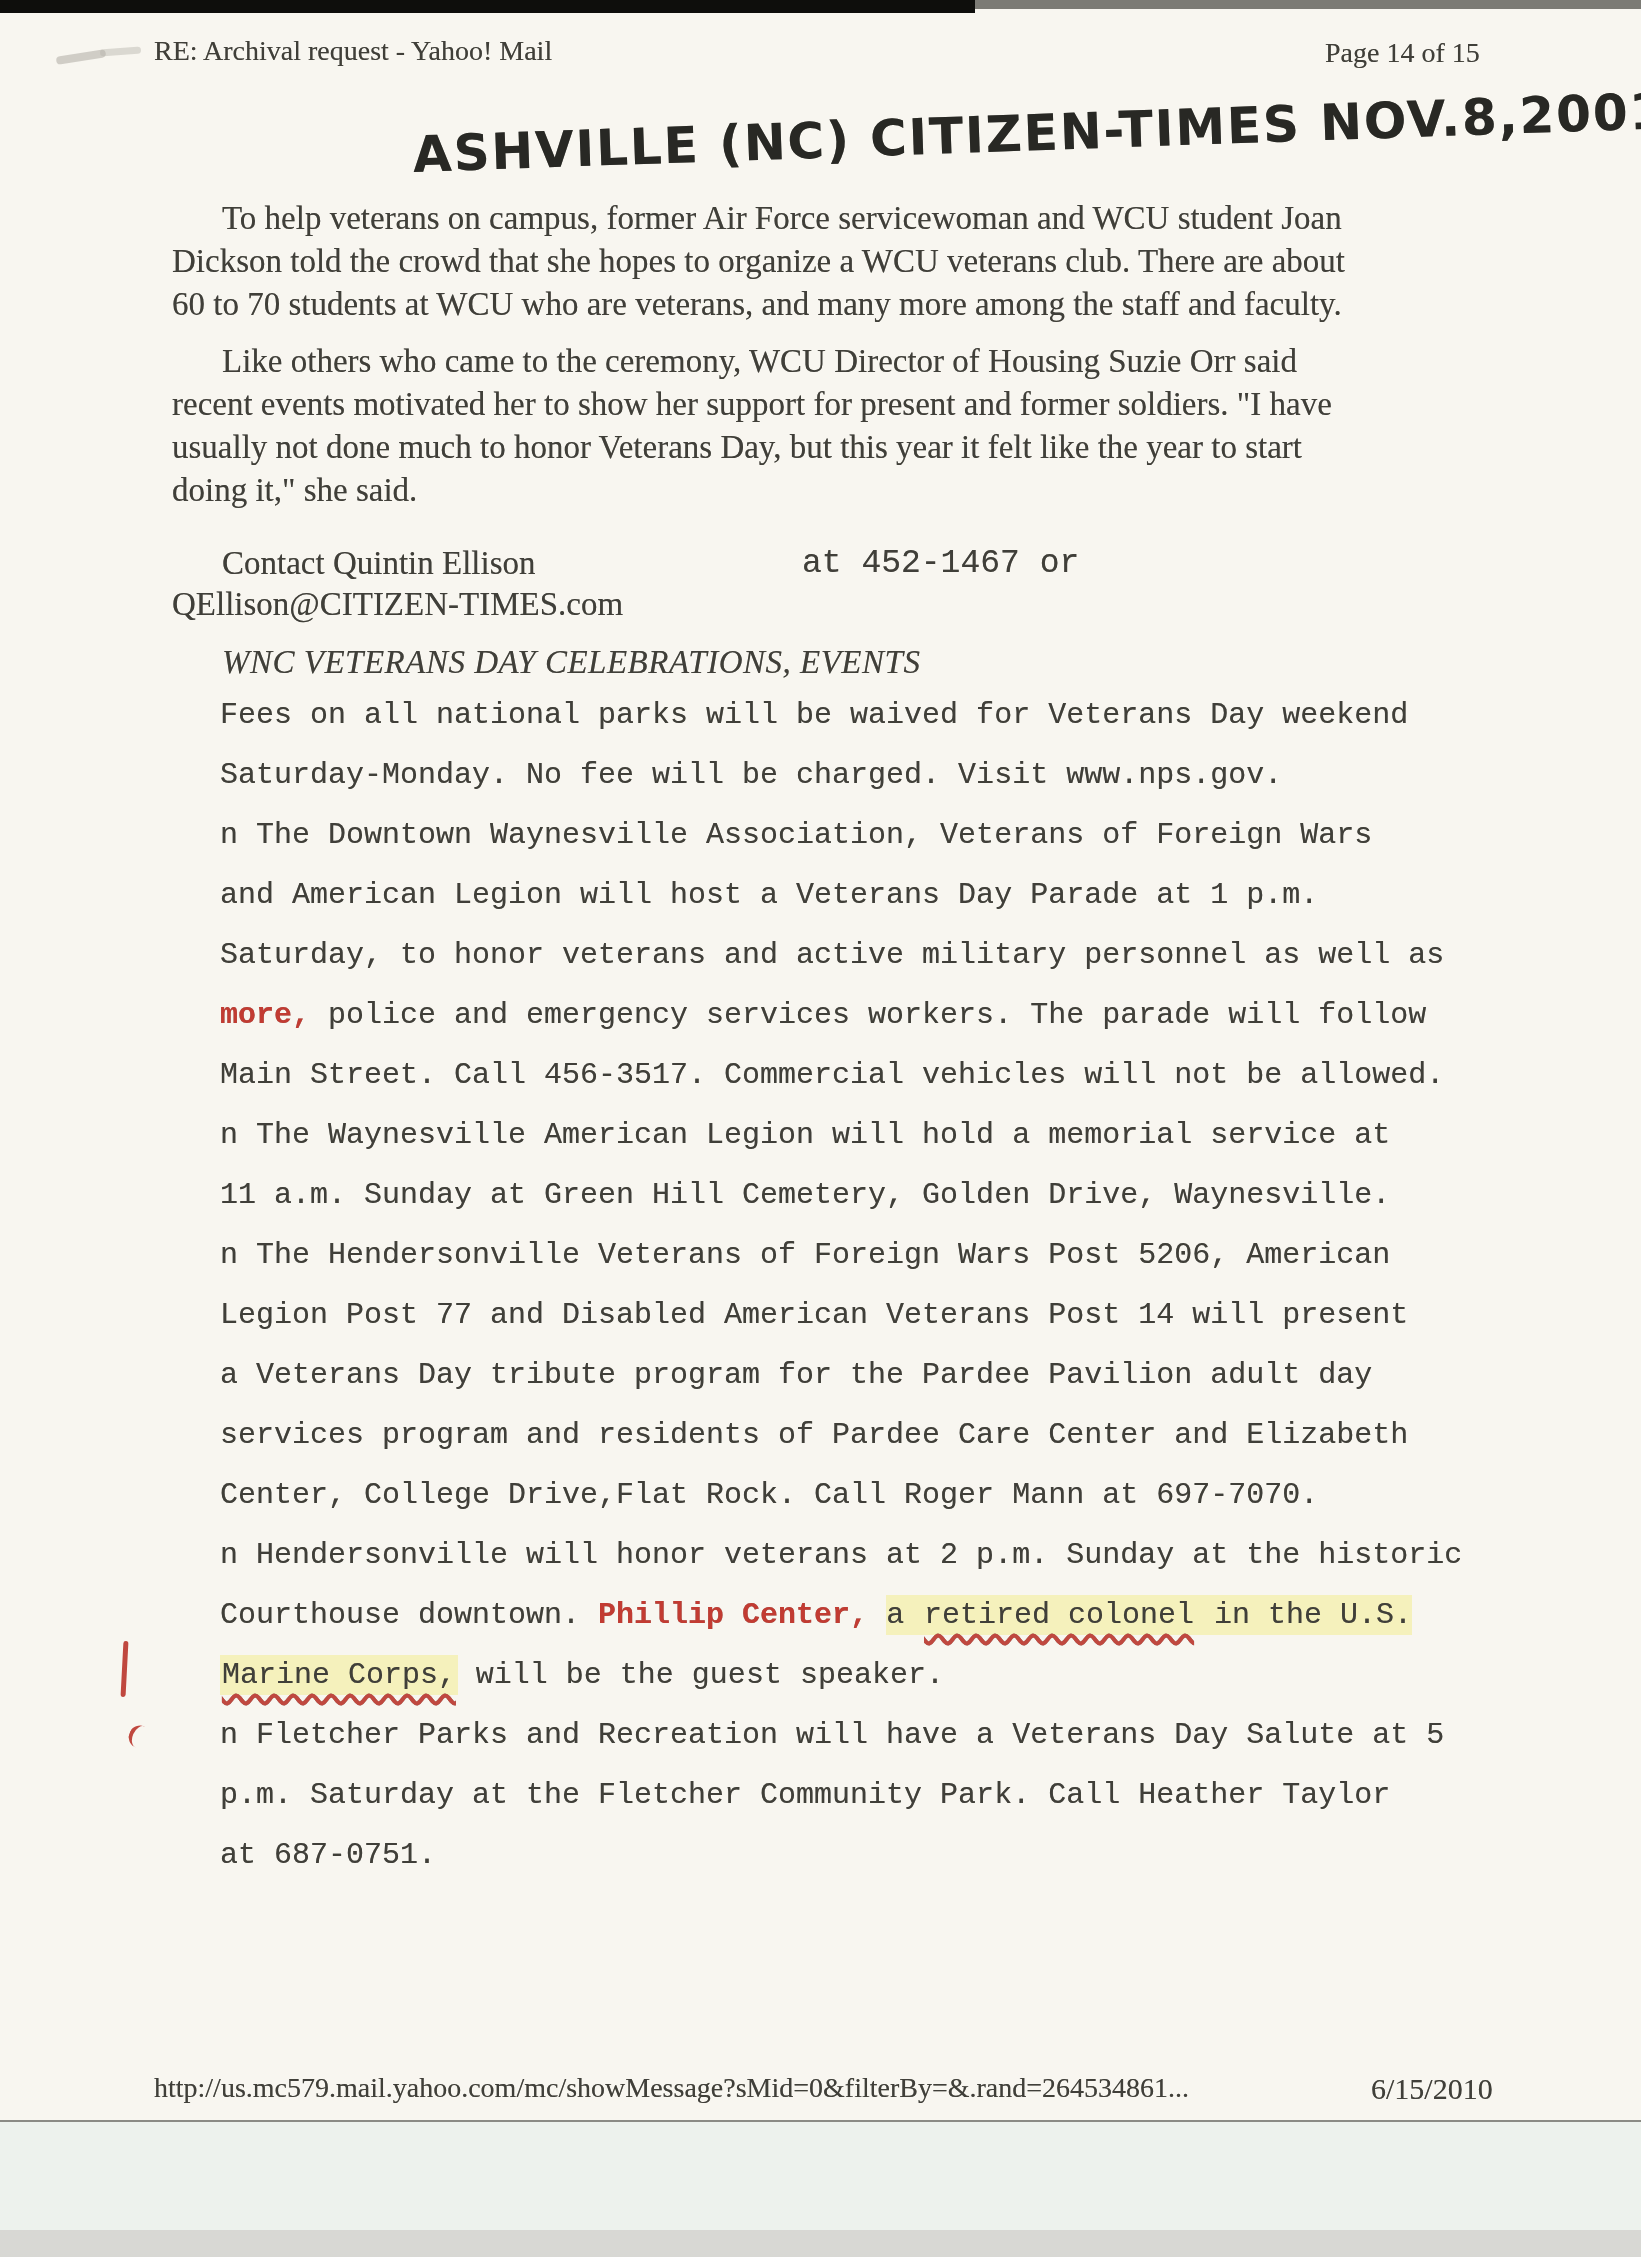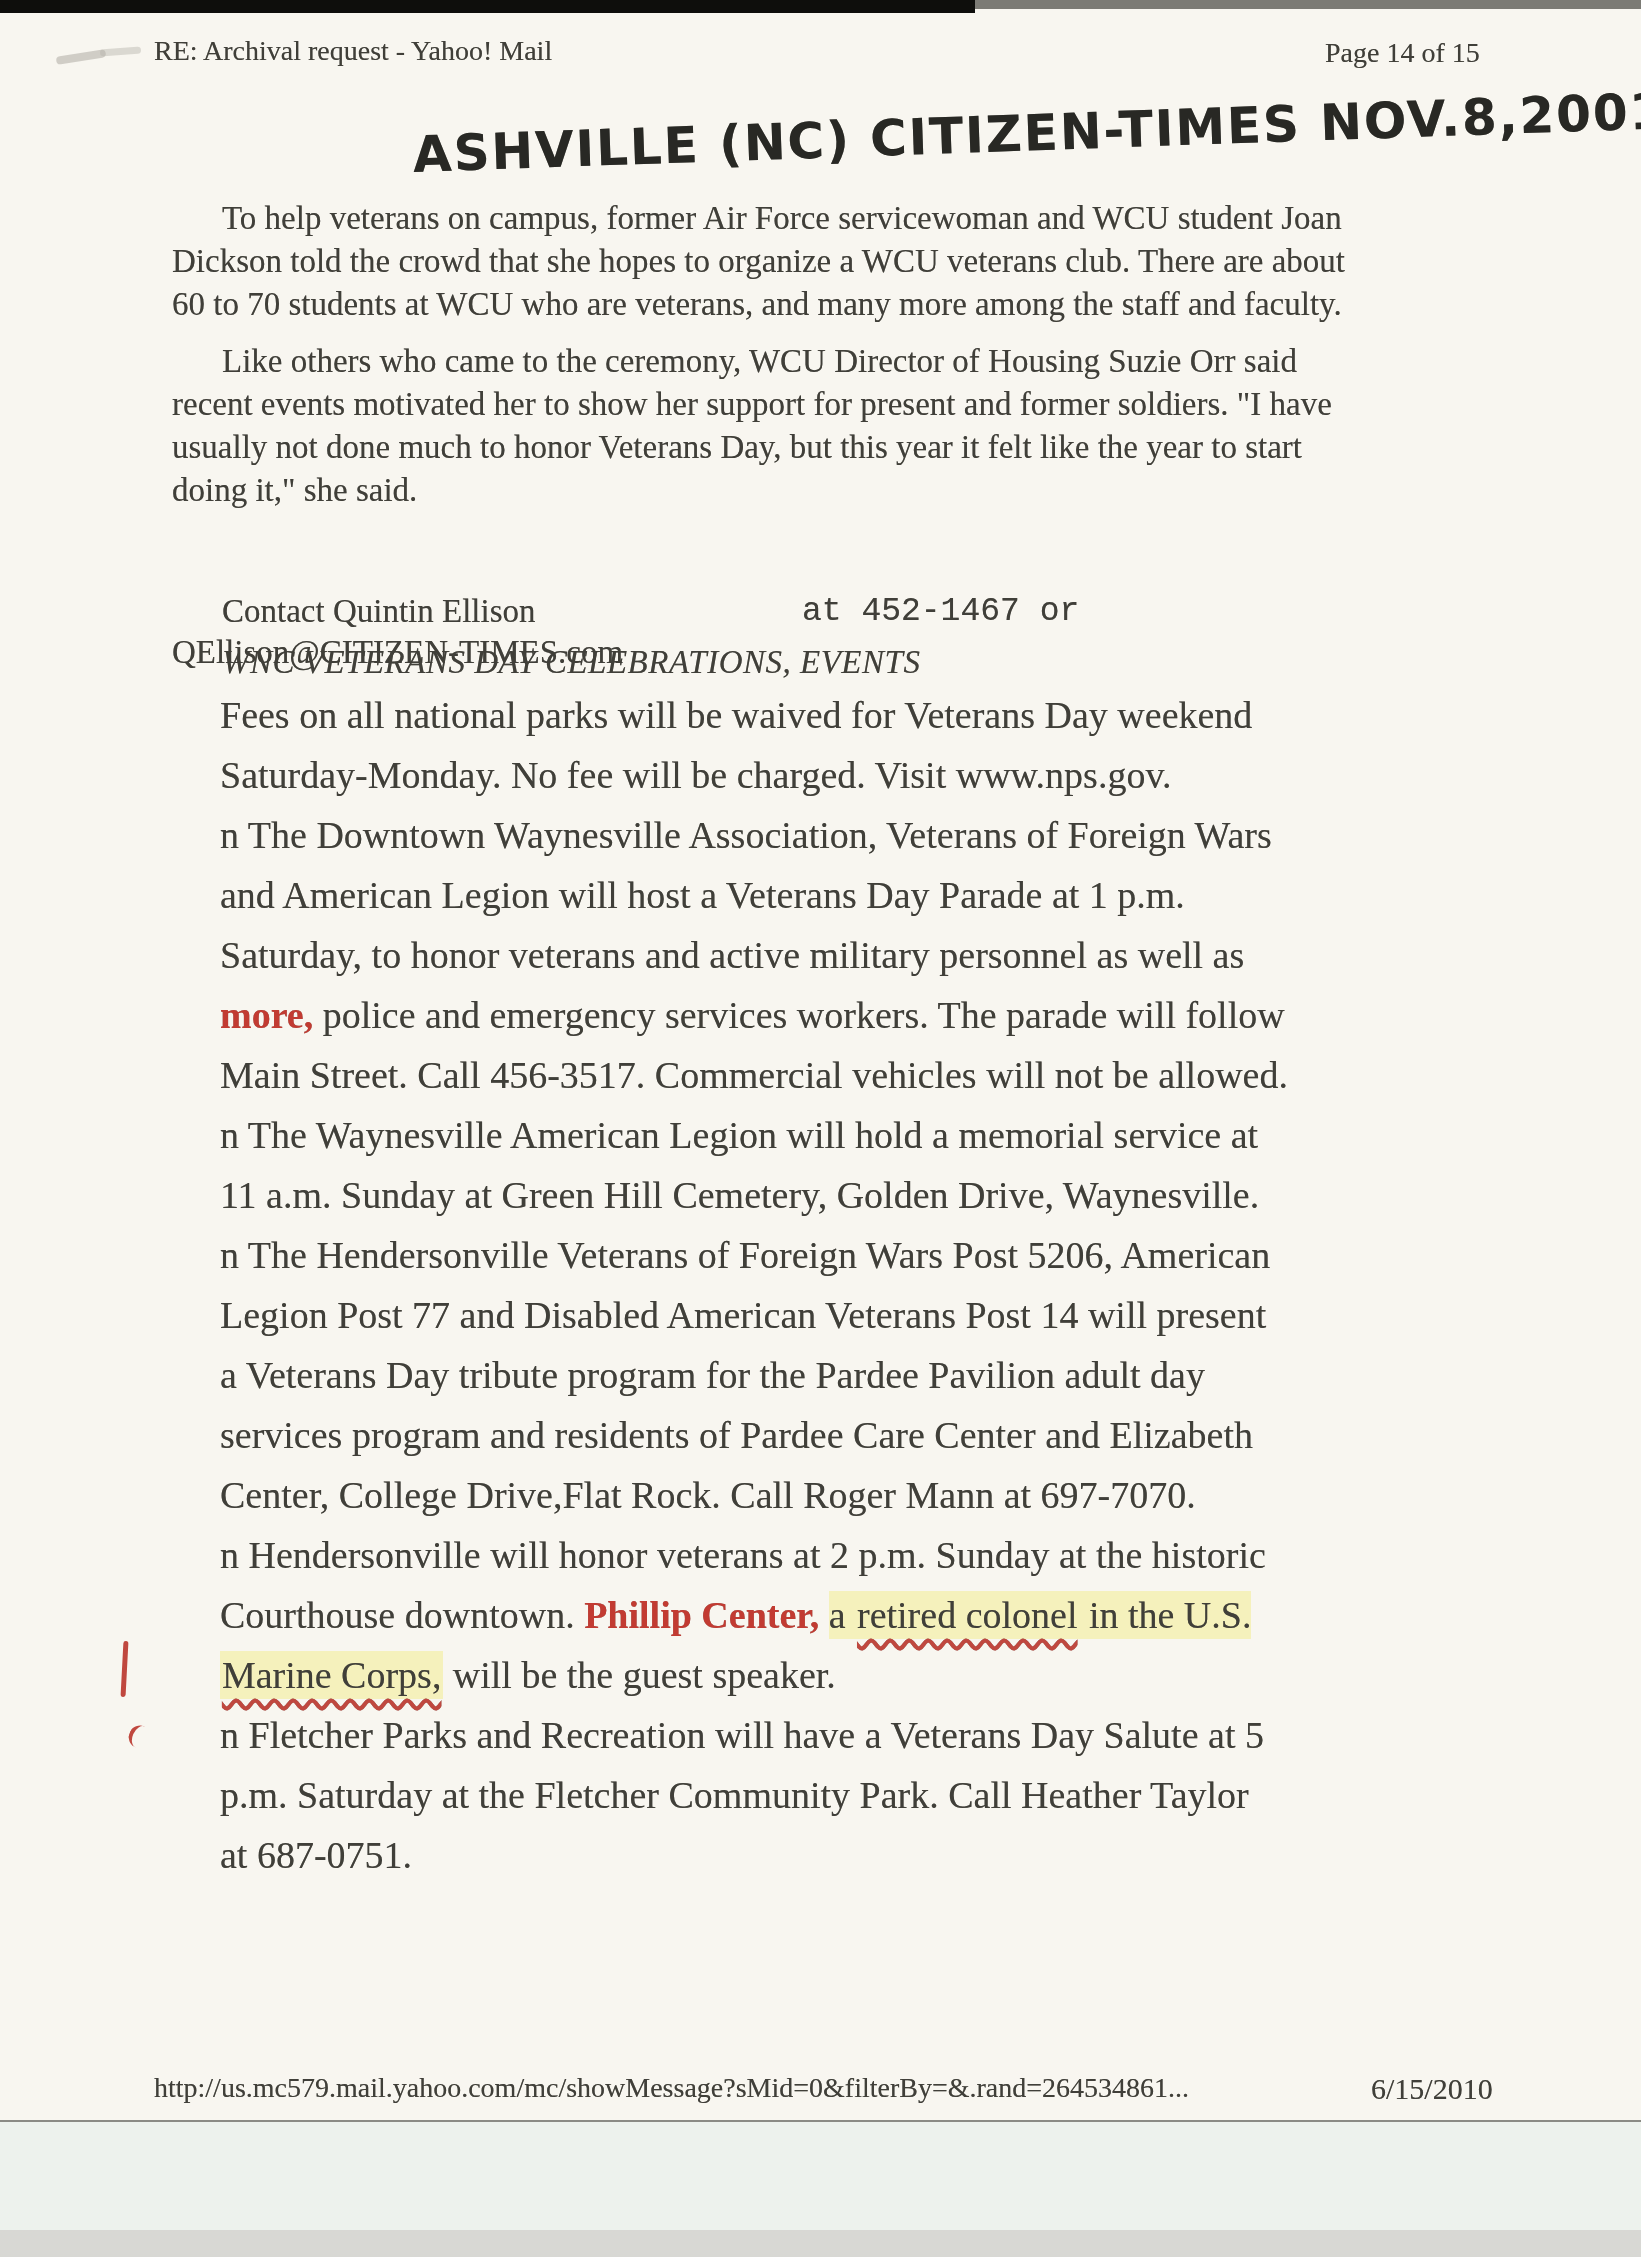--- a/index.html
+++ b/index.html
@@ -30,25 +30,25 @@
     color:#28282        4;
     color:#282824;
     transform:rotate(-2deg);transform-origin:0 50%;
     white-space:nowrap;
   }
   .para{left:172px;width:1371px;font-size:33px;line-height:43px;}
   #para-0{top:197px;} #para-1{top:340px;}
   .para .line{white-space:nowrap;}
   .para .line.indent{text-indent:50px;}
   .contact{left:172px;top:543px;font-size:33px;line-height:41px;width:1159px;}
-  .contact-row1{position:relative;height:41px;margin-top:48px;}
+  .contact-row1{position:relative;height:41px;}
   .contact-name{margin-left:50px;}
   .contact-phone{position:absolute;left:630px;top:0;font-family:Liberation Mono, monospace;}
   .heading{left:222px;top:644px;font-size:33px;letter-spacing:0.5px;white-space:nowrap;font-style:italic;}
-  #events{left:220px;top:685px;font-size:38px;width:1284px;}
+  #events{left:220px;top:685px;font-size:30px;width:1284px;font-family:Liberation Mono, monospace;}
   .event-line{height:60px;line-height:60px;white-space:nowrap;}
   .seg-n{}
   .seg-rb{color:var(--redtext,#c23b32);font-weight:bold;}
   .seg-hl{background:var(--hl,#f5f1bc);padding:2.9px 0;}
   .seg-hlw{
     background:var(--hl,#f5f1bc);padding:2.9px 1.9px;
     text-decoration-line:underline;
     text-decoration-style:wavy;
     text-decoration-color:var(--pen,#c0483f);
     text-decoration-thickness:3.9px;

